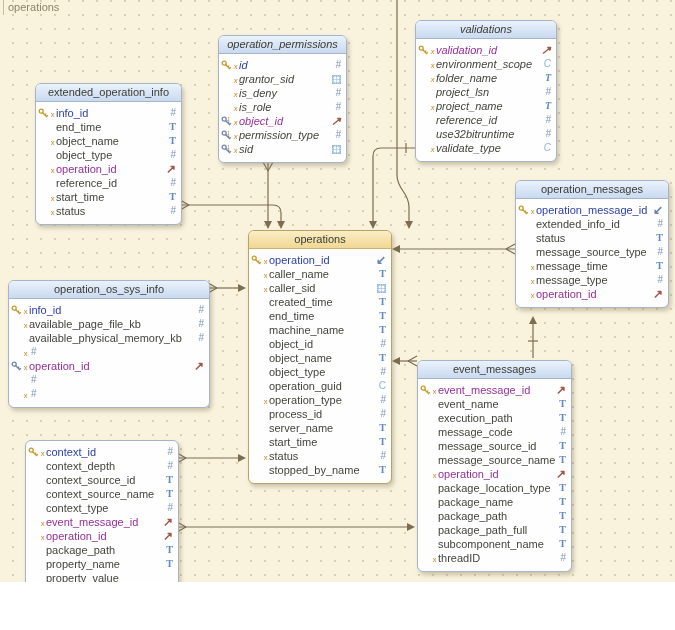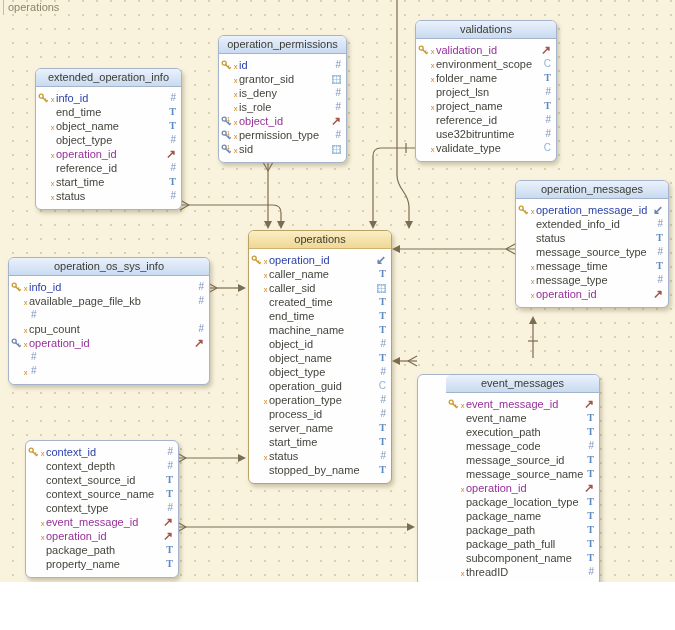--- a/index.html
+++ b/index.html
@@ -96,21 +96,21 @@
         <polygon points="238,454 238,462 246,458"></polygon>
       </g>
       <g>
         <path d="M177,527 H407"></path>
         <path d="M186,527 L177,522"></path>
         <path d="M186,527 L177,532"></path>
         <polygon points="407,523 407,531 415,527"></polygon>
       </g>
     </svg>
   <div id="tables">
-      <div class="table" style="left: 35px; top: 68px; width: 145px;">
+      <div class="table" style="left: 35px; top: 83px; width: 145px;">
         <div class="thead">extended_operation_info</div>
         <div class="tbody">
           <div class="row">
             <span class="ic"><svg width="11" height="11" viewBox="0 0 11 11">
                 <circle cx="3.2" cy="3.2" r="2" fill="none" stroke="#c9992a" stroke-width="1.3"></circle>
                 <path d="M4.7 4.7 L9 9 M6.9 6.9 L8.2 5.6 M8.5 8.5 L9.8 7.2" stroke="#c9992a" stroke-width="1.3" fill="none"></path>
               </svg></span>
             <span class="xm">x</span>
             <span class="nm pk">info_id</span>
             <span class="ty num">#</span>
@@ -152,21 +152,21 @@
             <span class="ty txt">T</span>
           </div>
           <div class="row">
             <span class="ic"></span>
             <span class="xm">x</span>
             <span class="nm">status</span>
             <span class="ty num">#</span>
           </div>
         </div>
       </div>
-      <div class="table" style="left: 218px; top: 35px; width: 127px;">
+      <div class="table" style="left: 218px; top: 35px; width: 127px; font-style: italic;">
         <div class="thead">operation_permissions</div>
         <div class="tbody">
           <div class="row">
             <span class="ic"><svg width="11" height="11" viewBox="0 0 11 11">
                 <circle cx="3.2" cy="3.2" r="2" fill="none" stroke="#c9992a" stroke-width="1.3"></circle>
                 <path d="M4.7 4.7 L9 9 M6.9 6.9 L8.2 5.6 M8.5 8.5 L9.8 7.2" stroke="#c9992a" stroke-width="1.3" fill="none"></path>
               </svg></span>
             <span class="xm">x</span>
             <span class="nm pk">id</span>
             <span class="ty num">#</span>
@@ -214,21 +214,21 @@
                 <circle cx="3.2" cy="3.2" r="2" fill="none" stroke="#6e86ad" stroke-width="1.3"></circle>
                 <path d="M4.7 4.7 L9 9 M6.9 6.9 L8.2 5.6 M8.5 8.5 L9.8 7.2" stroke="#6e86ad" stroke-width="1.3" fill="none"></path>
                 <text x="6" y="4.6" font-size="5" fill="#c87820">1</text>
               </svg></span>
             <span class="xm">x</span>
             <span class="nm">sid</span>
             <span class="ty bin"></span>
           </div>
         </div>
       </div>
-      <div class="table" style="left: 415px; top: 20px; width: 140px;">
+      <div class="table" style="left: 415px; top: 20px; width: 140px; font-style: italic;">
         <div class="thead">validations</div>
         <div class="tbody">
           <div class="row">
             <span class="ic"><svg width="11" height="11" viewBox="0 0 11 11">
                 <circle cx="3.2" cy="3.2" r="2" fill="none" stroke="#c9992a" stroke-width="1.3"></circle>
                 <path d="M4.7 4.7 L9 9 M6.9 6.9 L8.2 5.6 M8.5 8.5 L9.8 7.2" stroke="#c9992a" stroke-width="1.3" fill="none"></path>
               </svg></span>
             <span class="xm">x</span>
             <span class="nm fk">validation_id</span>
             <span class="ty fko">↗</span>
@@ -424,47 +424,47 @@
             <span class="ty num">#</span>
           </div>
           <div class="row">
             <span class="ic"></span>
             <span class="xm"></span>
             <span class="nm">stopped_by_name</span>
             <span class="ty txt">T</span>
           </div>
         </div>
       </div>
-      <div class="table" style="left: 8px; top: 257px; width: 200px;">
+      <div class="table" style="left: 8px; top: 280px; width: 200px;">
         <div class="thead">operation_os_sys_info</div>
         <div class="tbody">
           <div class="row">
             <span class="ic"><svg width="11" height="11" viewBox="0 0 11 11">
                 <circle cx="3.2" cy="3.2" r="2" fill="none" stroke="#c9992a" stroke-width="1.3"></circle>
                 <path d="M4.7 4.7 L9 9 M6.9 6.9 L8.2 5.6 M8.5 8.5 L9.8 7.2" stroke="#c9992a" stroke-width="1.3" fill="none"></path>
               </svg></span>
             <span class="xm">x</span>
             <span class="nm pk">info_id</span>
             <span class="ty num">#</span>
           </div>
           <div class="row">
             <span class="ic"></span>
             <span class="xm">x</span>
             <span class="nm">available_page_file_kb</span>
             <span class="ty num">#</span>
           </div>
           <div class="row">
             <span class="ic"></span>
             <span class="xm"></span>
-            <span class="ty num">#</span>
-          </div>
-          <div class="row">
-            <span class="ic"></span>
-            <span class="xm">x</span>
-            <span class="nm">cpu_count</span>
+            <span class="nm">available_physical_memory_kb</span>
+            <span class="ty num">#</span>
+          </div>
+          <div class="row">
+            <span class="ic"></span>
+            <span class="xm">x</span>
             <span class="ty num">#</span>
           </div>
           <div class="row">
             <span class="ic"><svg width="11" height="11" viewBox="0 0 11 11">
                 <circle cx="3.2" cy="3.2" r="2" fill="none" stroke="#6e86ad" stroke-width="1.3"></circle>
                 <path d="M4.7 4.7 L9 9 M6.9 6.9 L8.2 5.6 M8.5 8.5 L9.8 7.2" stroke="#6e86ad" stroke-width="1.3" fill="none"></path>
               </svg></span>
             <span class="xm">x</span>
             <span class="nm fk">operation_id</span>
             <span class="ty fko">↗</span>
@@ -474,21 +474,21 @@
             <span class="xm"></span>
             <span class="ty num">#</span>
           </div>
           <div class="row">
             <span class="ic"></span>
             <span class="xm">x</span>
             <span class="ty num">#</span>
           </div>
         </div>
       </div>
-      <div class="table" style="left: 417px; top: 374px; width: 153px; padding-left: 28px;">
+      <div class="table" style="left: 417px; top: 360px; width: 153px;">
         <div class="thead">event_messages</div>
         <div class="tbody">
           <div class="row">
             <span class="ic"><svg width="11" height="11" viewBox="0 0 11 11">
                 <circle cx="3.2" cy="3.2" r="2" fill="none" stroke="#c9992a" stroke-width="1.3"></circle>
                 <path d="M4.7 4.7 L9 9 M6.9 6.9 L8.2 5.6 M8.5 8.5 L9.8 7.2" stroke="#c9992a" stroke-width="1.3" fill="none"></path>
               </svg></span>
             <span class="xm">x</span>
             <span class="nm fk">event_message_id</span>
             <span class="ty fko">↗</span>
@@ -618,17 +618,22 @@
             <span class="ic"></span>
             <span class="xm"></span>
             <span class="nm">package_path</span>
             <span class="ty txt">T</span>
           </div>
           <div class="row">
             <span class="ic"></span>
             <span class="xm"></span>
             <span class="nm">property_name</span>
             <span class="ty txt">T</span>
+          </div>
+          <div class="row">
+            <span class="ic"></span>
+            <span class="xm"></span>
+            <span class="nm">property_value</span>
           </div>
         </div>
       </div>
     </div>
 </div>
 
 </body></html>

